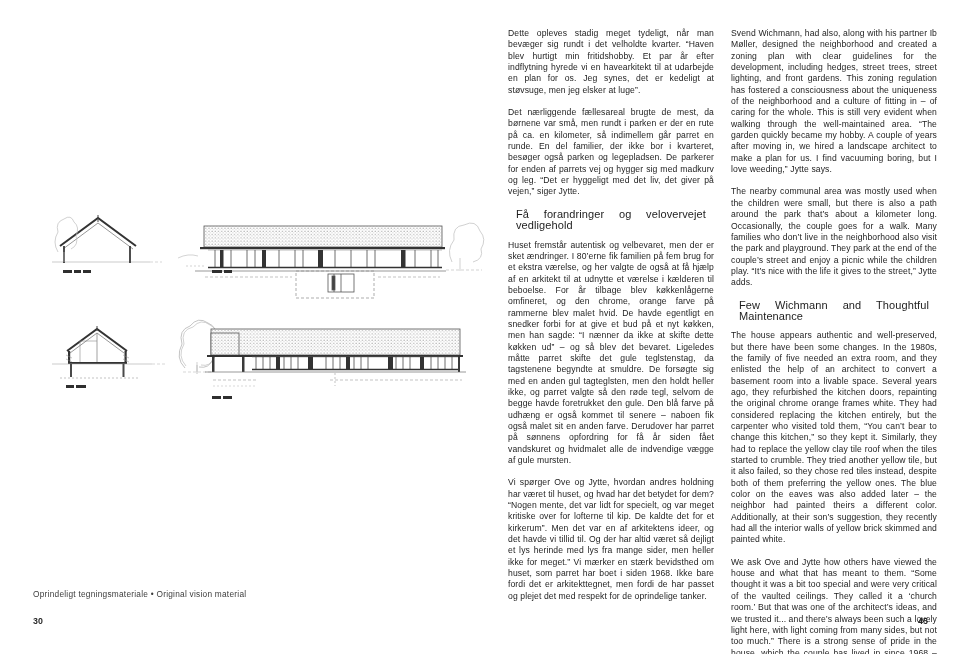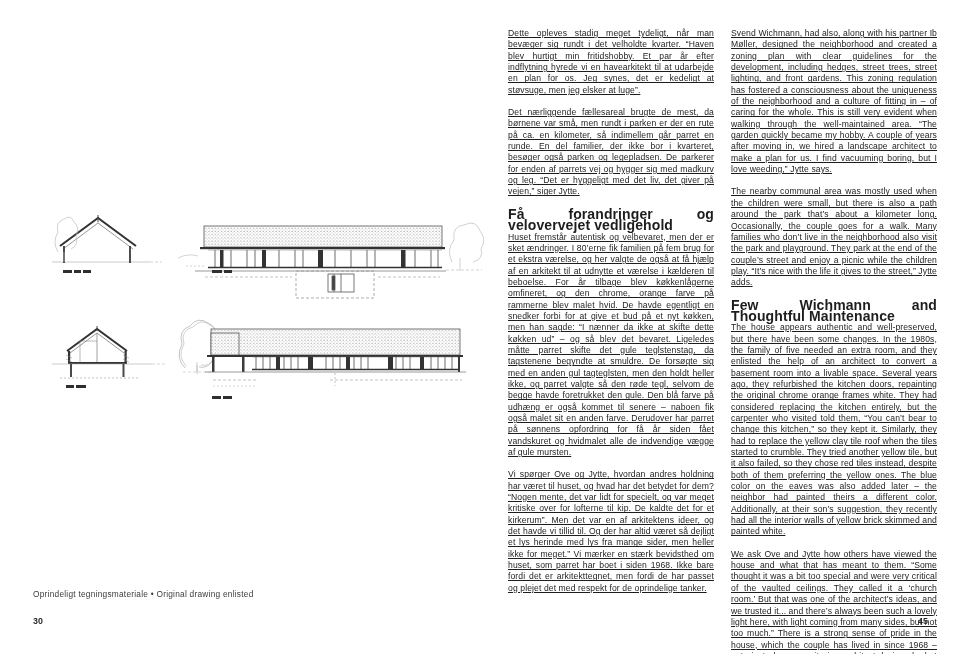--- a/index.html
+++ b/index.html
@@ -1,21 +1,21 @@
 <!DOCTYPE html>
 <html><head>
 <meta charset="utf-8">
 <style>
   html,body{margin:0;padding:0;background:#ffffff;}
   #spread{position:relative;width:960px;height:654px;background:#ffffff;overflow:hidden;
           font-family:"Liberation Sans", sans-serif;color:#1d1d1d;}
   .col{position:absolute;width:206px;font-size:8.6px;line-height:11.35px;text-align:justify;
        letter-spacing:0.1px;color:#1d1d1d;}
-  .col p{margin:0 0 11px 0;text-decoration:underline;}
-  .col h3{margin:0;font-size:14px;line-height:11.35px;font-weight:bold;letter-spacing:0.1px;}
+  .col p{margin:0 0 11px 0;}
+  .col h3{margin:8px;font-size:11px;line-height:11.35px;font-weight:normal;letter-spacing:0.1px;}
   #danish-col{left:508px;top:28px;}
   #english-col{left:731px;top:28px;}
   #drawing-caption{position:absolute;left:33px;top:589px;font-size:8.3px;color:#3c3c3c;
                    letter-spacing:0.25px;}
   .page-num{position:absolute;font-size:8.8px;font-weight:bold;color:#2a2a2a;text-align:center;}
   #page-num-left{left:33px;top:616px;}
   #page-num-right{left:918px;top:616px;}
   #drawings-svg{position:absolute;left:0;top:0;}
 </style>
 </head>
@@ -181,17 +181,17 @@
   </div>
 
   <div id="english-col" class="col">
     <p>Svend Wichmann, had also, along with his partner Ib Møller, designed the neighborhood and created a zoning plan with clear guidelines for the development, including hedges, street trees, street lighting, and front gardens. This zoning regulation has fostered a consciousness about the uniqueness of the neighborhood and a culture of fitting in – of caring for the whole. This is still very evident when walking through the well-maintained area. “The garden quickly became my hobby. A couple of years after moving in, we hired a landscape architect to make a plan for us. I find vacuuming boring, but I love weeding,” Jytte says.</p>
     <p>The nearby communal area was mostly used when the children were small, but there is also a path around the park that’s about a kilometer long. Occasionally, the couple goes for a walk. Many families who don’t live in the neighborhood also visit the park and playground. They park at the end of the couple’s street and enjoy a picnic while the children play. “It’s nice with the life it gives to the street,” Jytte adds.</p>
     <h3>Few Wichmann and Thoughtful Maintenance</h3>
     <p>The house appears authentic and well-preserved, but there have been some changes. In the 1980s, the family of five needed an extra room, and they enlisted the help of an architect to convert a basement room into a livable space. Several years ago, they refurbished the kitchen doors, repainting the original chrome orange frames white. They had considered replacing the kitchen entirely, but the carpenter who visited told them, “You can’t bear to change this kitchen,” so they kept it. Similarly, they had to replace the yellow clay tile roof when the tiles started to crumble. They tried another yellow tile, but it also failed, so they chose red tiles instead, despite both of them preferring the yellow ones. The blue color on the eaves was also added later – the neighbor had painted theirs a different color. Additionally, at their son’s suggestion, they recently had all the interior walls of yellow brick skimmed and painted white.</p>
     <p>We ask Ove and Jytte how others have viewed the house and what that has meant to them. “Some thought it was a bit too special and were very critical of the vaulted ceilings. They called it a ‘church room.’ But that was one of the architect’s ideas, and we trusted it... and there’s always been such a lovely light here, with light coming from many sides, but not too much.” There is a strong sense of pride in the house, which the couple has lived in since 1968 – not just because it is architect-designed, but because they have cared for it with respect for the original vision.</p>
   </div>
 
-  <div id="drawing-caption">Oprindeligt tegningsmateriale • Original drawing enlisted</div>
+  <div id="drawing-caption">Oprindeligt tegningsmateriale • Original vision material</div>
   <div id="page-num-left" class="page-num">30</div>
   <div id="page-num-right" class="page-num">45</div>
 
 </div>
 
 </body></html>

